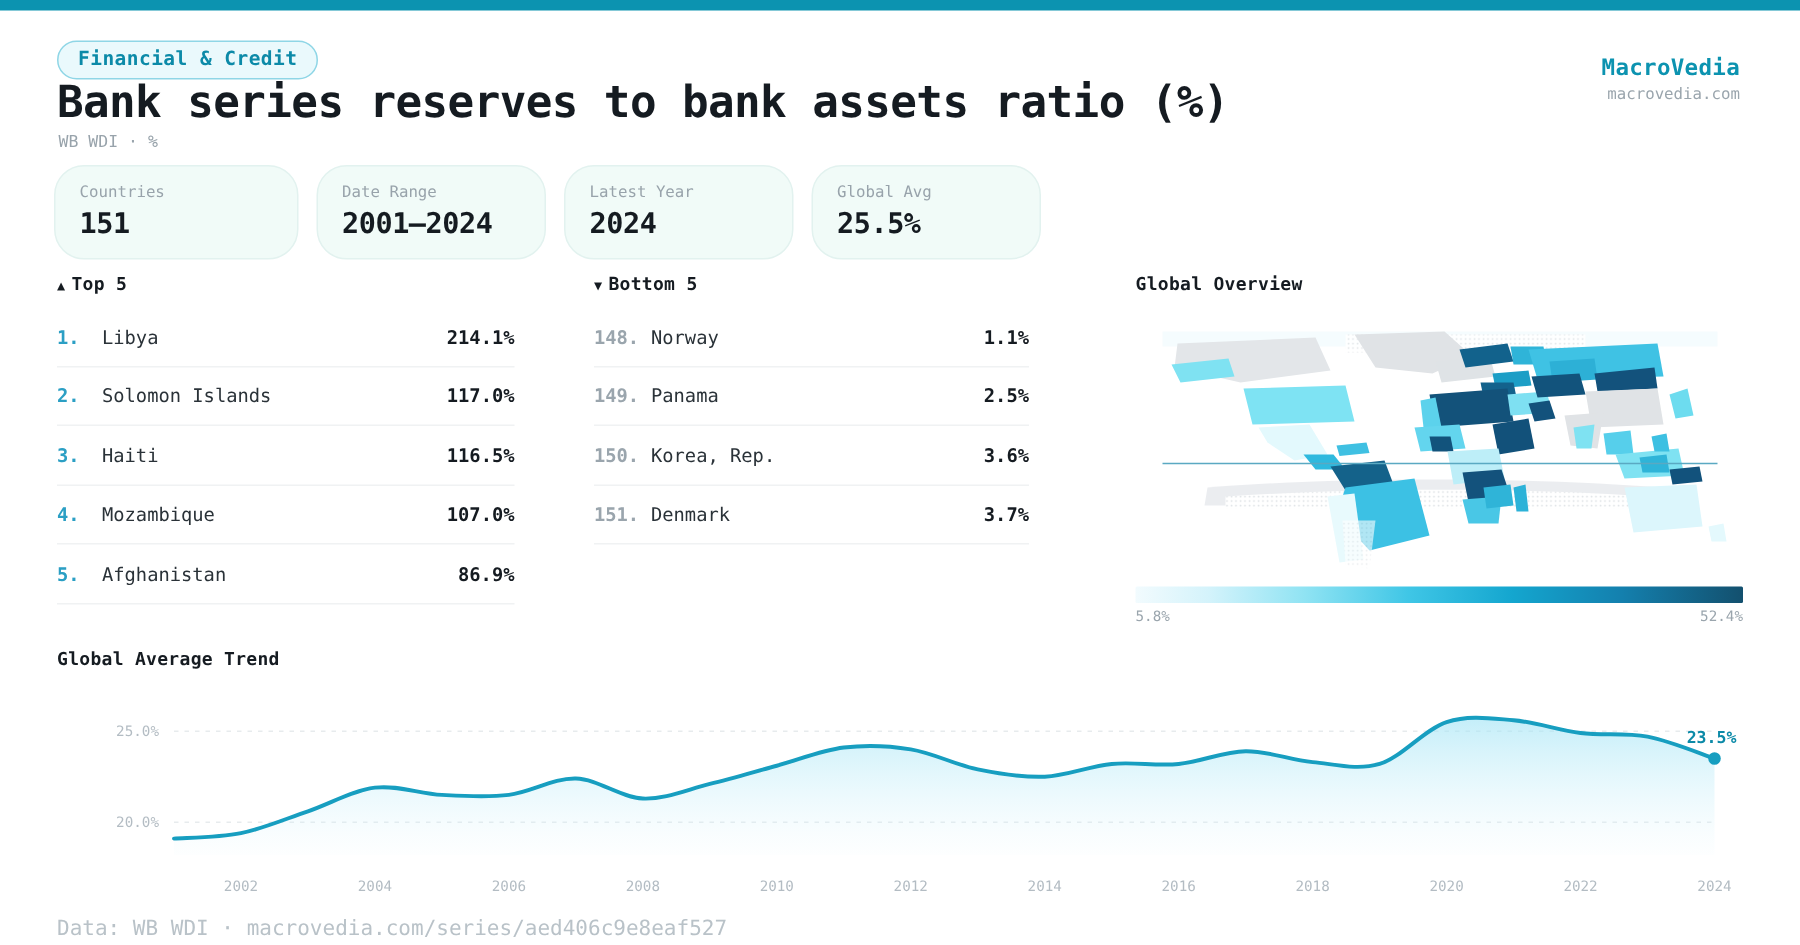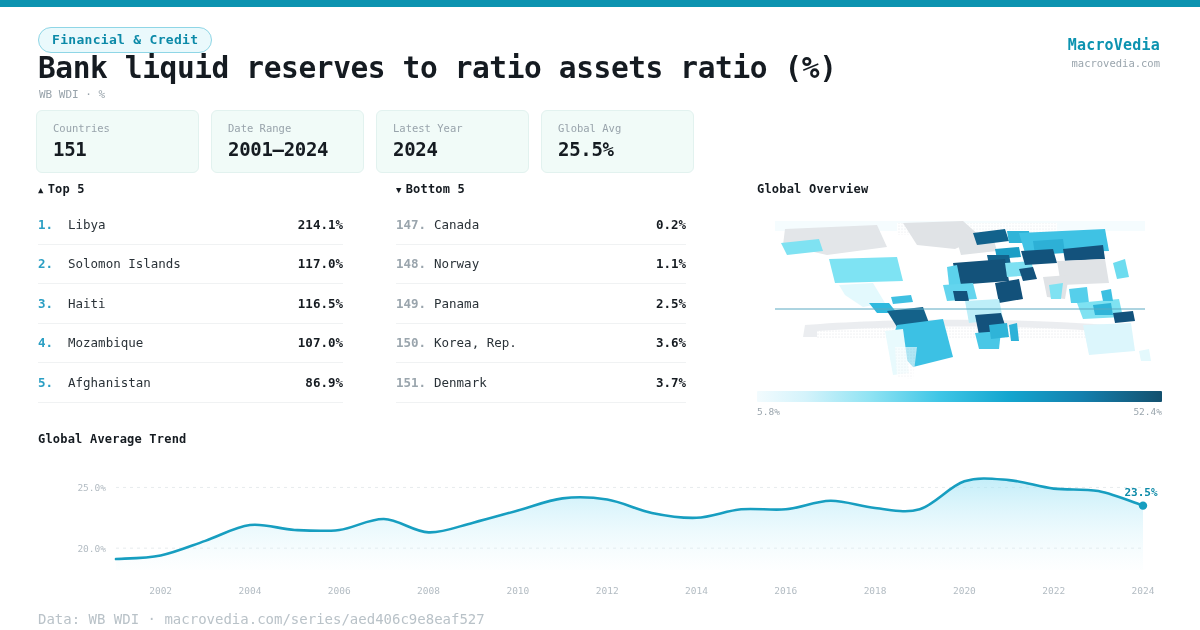--- a/index.html
+++ b/index.html
@@ -49,21 +49,21 @@
   .subtitle {
     position: absolute; left: 39px; top: 81px;
     font-size: 11px; color: #98a3ab;
   }
 
   
   .stats { position: absolute; left: 36px; top: 103px; display: flex; gap: 12px; }
   .stat {
     background: #f1fbf8;
     border: 1px solid #e2f2ef;
-    border-radius: 6px;
+    border-radius: 20px;
     padding: 11px 16px 12px;
     min-height: 56px;
   }
   .stat-label { font-size: 10.5px; color: #98a3ab; margin-bottom: 4px; }
   .stat-value { font-size: 19px; font-weight: bold; color: #151b21; letter-spacing: -0.3px; }
   .w1 { width: 163px; } .w2 { width: 153px; } .w3 { width: 153px; } .w4 { width: 153px; }
 
   
   .list-col { position: absolute; top: 175px; }
   .col-top { left: 38px; width: 305px; }
@@ -115,21 +115,21 @@
   }
 </style>
 </head>
 <body>
 
 <div class="accent-bar"></div>
 
 <div class="page">
 
   <div class="badge">Financial &amp; Credit</div>
-  <div class="title">Bank liquid reserves to ratio assets ratio (%)</div>
+  <div class="title">Bank series reserves to bank assets ratio (%)</div>
   <div class="subtitle">WB WDI · %</div>
 
   <div class="brand">
     <div class="brand-name">MacroVedia</div>
     <div class="brand-url">macrovedia.com</div>
   </div>
 
   <div class="stats">
     <div class="stat w1">
       <div class="stat-label">Countries</div>
@@ -176,25 +176,20 @@
     <div class="row">
       <span class="rank rank-top">5.</span>
       <span class="cname">Afghanistan</span>
       <span class="cval">86.9%</span>
     </div>
   </div>
 
   <div class="list-col col-bot">
     <div class="col-head">
       <span class="caret">▼</span><span>Bottom 5</span>
-    </div>
-    <div class="row">
-      <span class="rank rank-bot">147.</span>
-      <span class="cname">Canada</span>
-      <span class="cval">0.2%</span>
     </div>
     <div class="row">
       <span class="rank rank-bot">148.</span>
       <span class="cname">Norway</span>
       <span class="cval">1.1%</span>
     </div>
     <div class="row">
       <span class="rank rank-bot">149.</span>
       <span class="cname">Panama</span>
       <span class="cval">2.5%</span>

